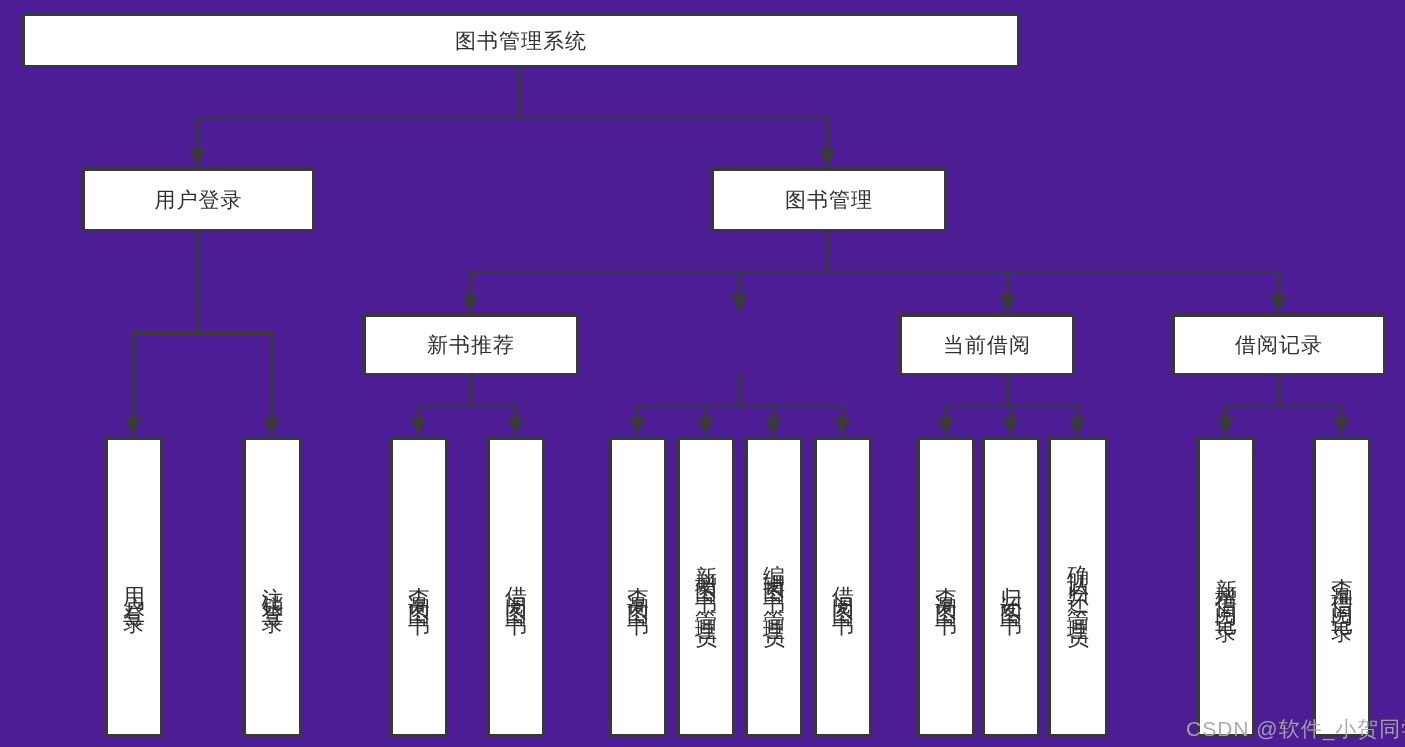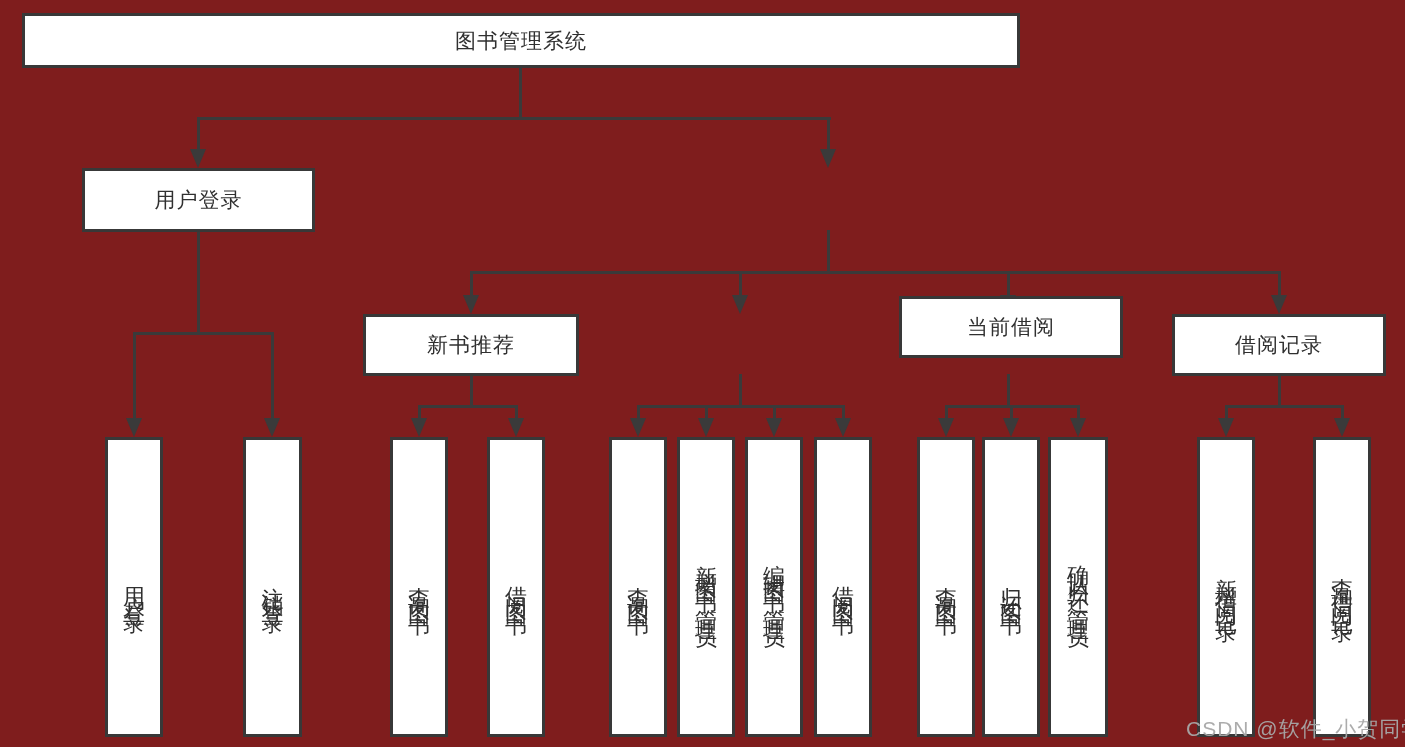--- a/index.html
+++ b/index.html
@@ -5,21 +5,21 @@
   html, body {
     margin: 0;
     padding: 0;
     background: #ffffff;
     font-family: "Liberation Sans", "DejaVu Sans", sans-serif;
   }
   .canvas {
     position: relative;
     width: 1405px;
     height: 747px;
-    background: #7f1d1d;
+    background: #4c1d95;
     overflow: hidden;
   }
   
   .line {
     position: absolute;
     background: #3a3a3a;
   }
   .v { width: 3px; }
   .h { height: 3px; }
   
@@ -126,23 +126,24 @@
   <div class="line v" style="left:1278px;top:374px;height:33px"></div>
   <div class="line h" style="left:1225px;top:405px;width:118px"></div>
   <div class="line v" style="left:1225px;top:405px;height:15px"></div>
   <div class="arrow" style="left:1218px;top:418px"></div>
   <div class="line v" style="left:1341px;top:405px;height:15px"></div>
   <div class="arrow" style="left:1334px;top:418px"></div>
 
   <div class="box hbox" style="left:22px;top:13px;width:998px;height:55px">图书管理系统</div>
 
   <div class="box hbox" style="left:82px;top:168px;width:233px;height:64px">用户登录</div>
+  <div class="box hbox" style="left:711px;top:168px;width:236px;height:64px">图书管理</div>
 
   <div class="box hbox" style="left:363px;top:314px;width:216px;height:62px">新书推荐</div>
-  <div class="box hbox" style="left:899px;top:296px;width:224px;height:62px">当前借阅</div>
+  <div class="box hbox" style="left:899px;top:314px;width:176px;height:62px">当前借阅</div>
   <div class="box hbox" style="left:1172px;top:314px;width:214px;height:62px">借阅记录</div>
 
   <div class="box vbox" style="left:105px;width:58px">用户登录</div>
   <div class="box vbox" style="left:243px;width:59px">注销登录</div>
 
   <div class="box vbox" style="left:390px;width:58px">查询图书</div>
   <div class="box vbox" style="left:487px;width:58px">借阅图书</div>
 
   <div class="box vbox" style="left:609px;width:58px">查询图书</div>
   <div class="box vbox" style="left:677px;width:58px">新增图书（管理员）</div>

